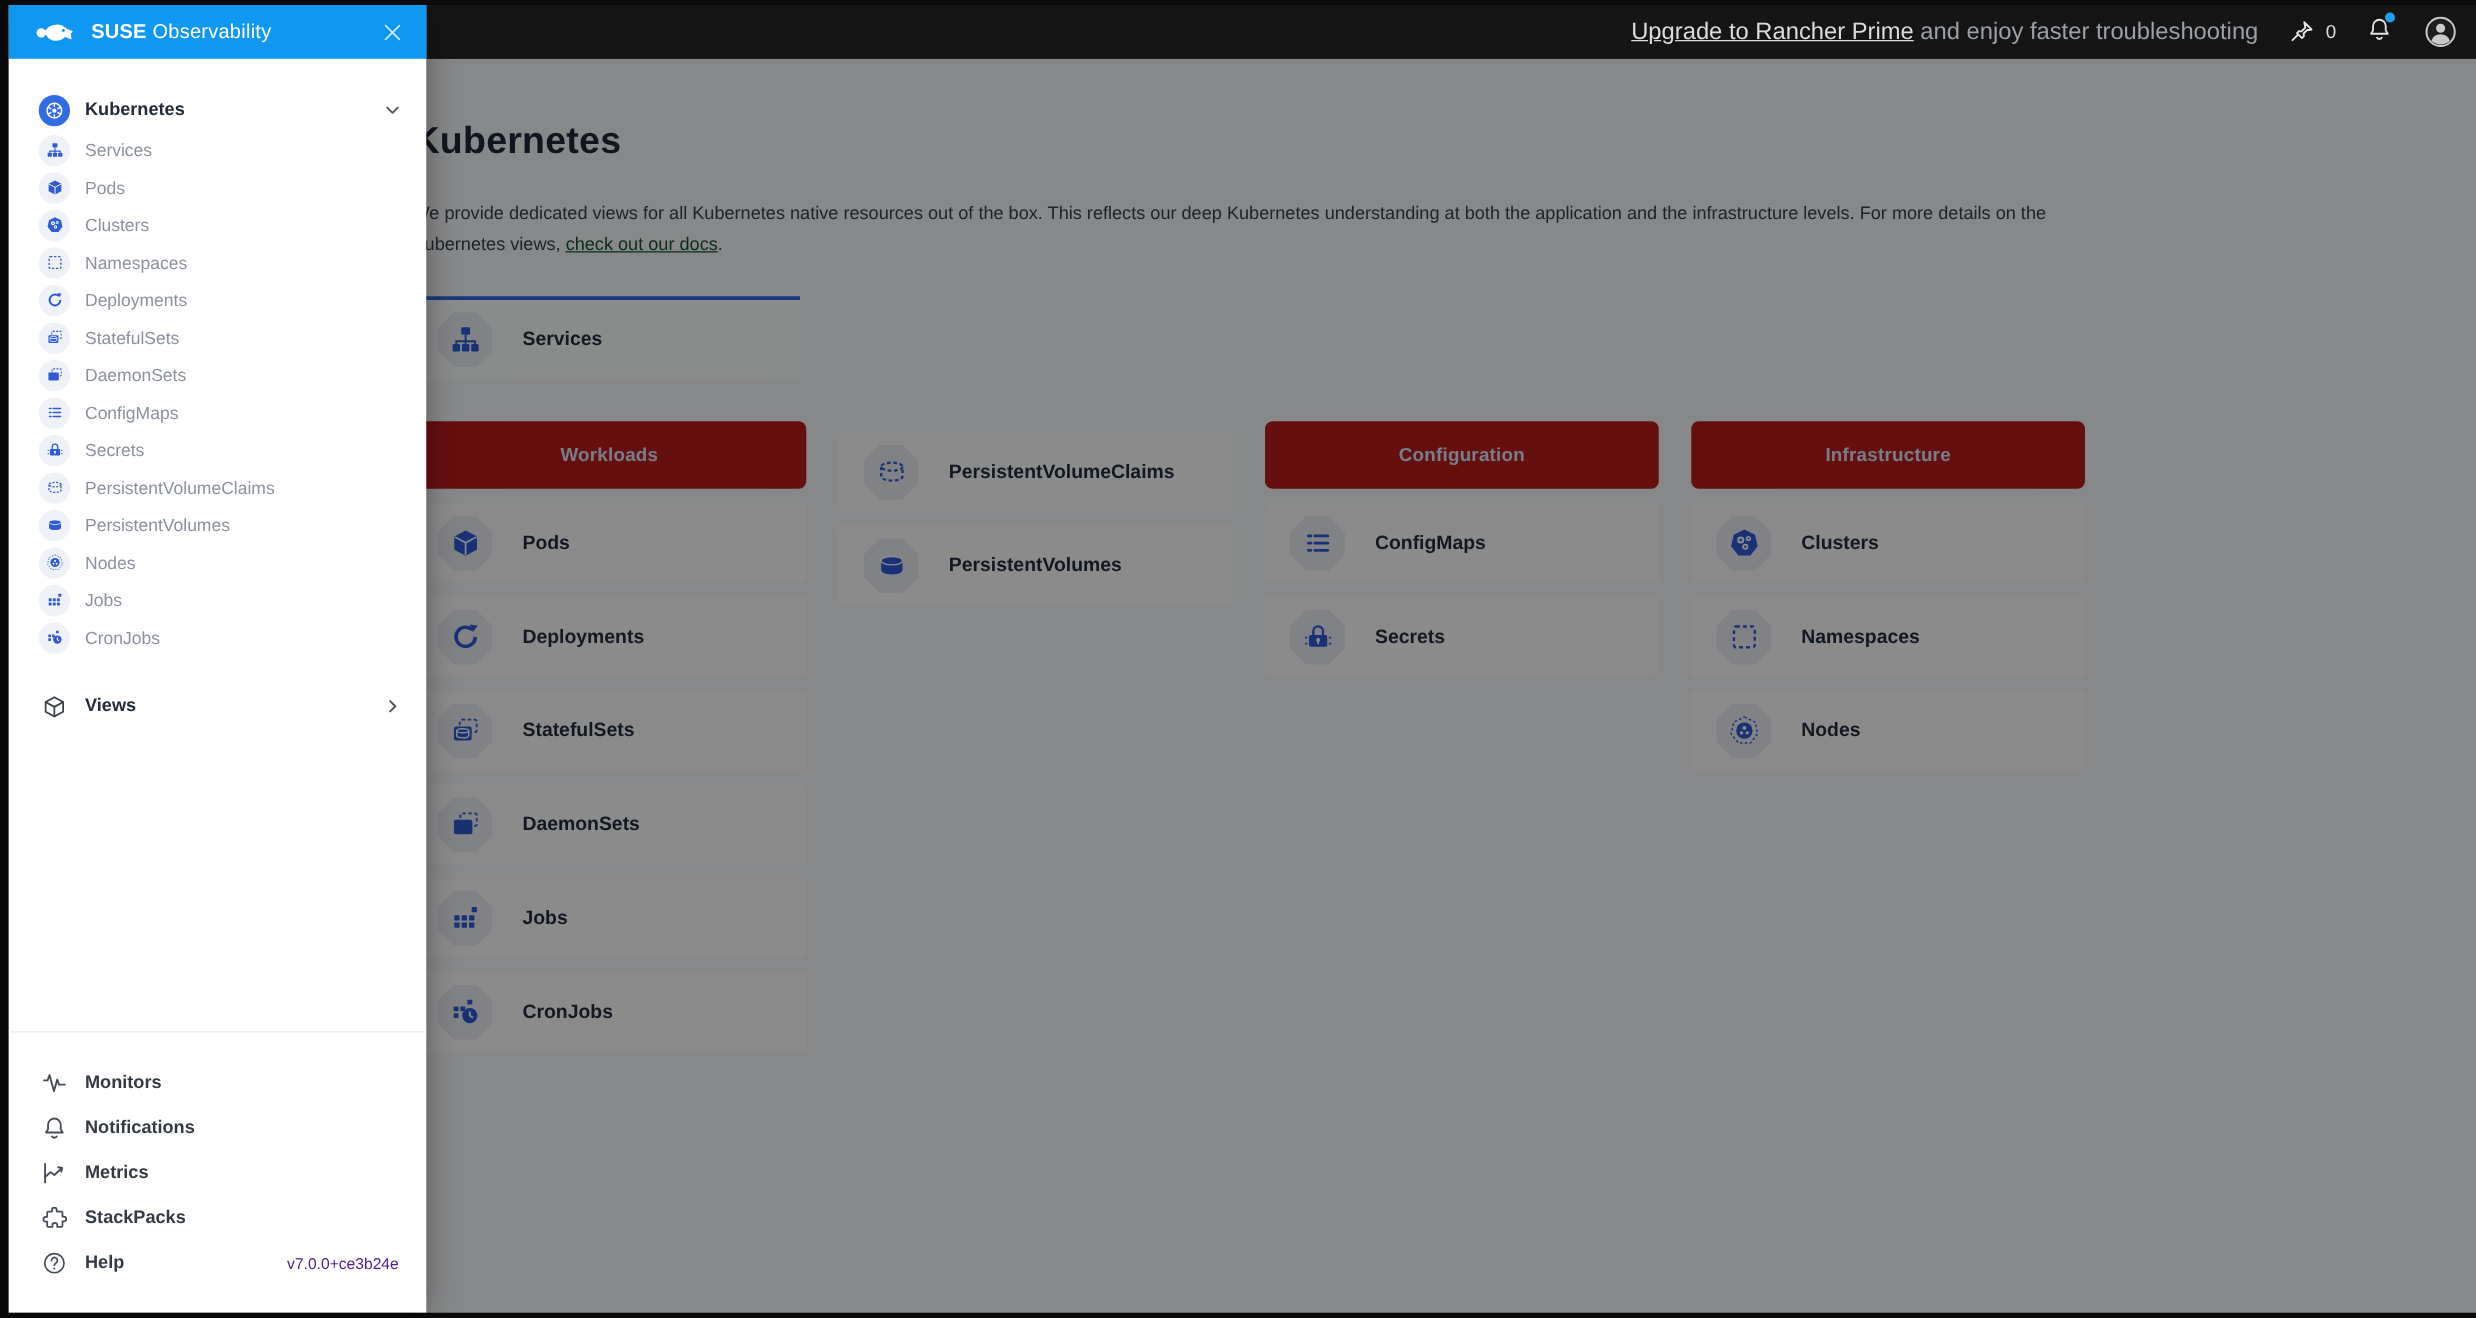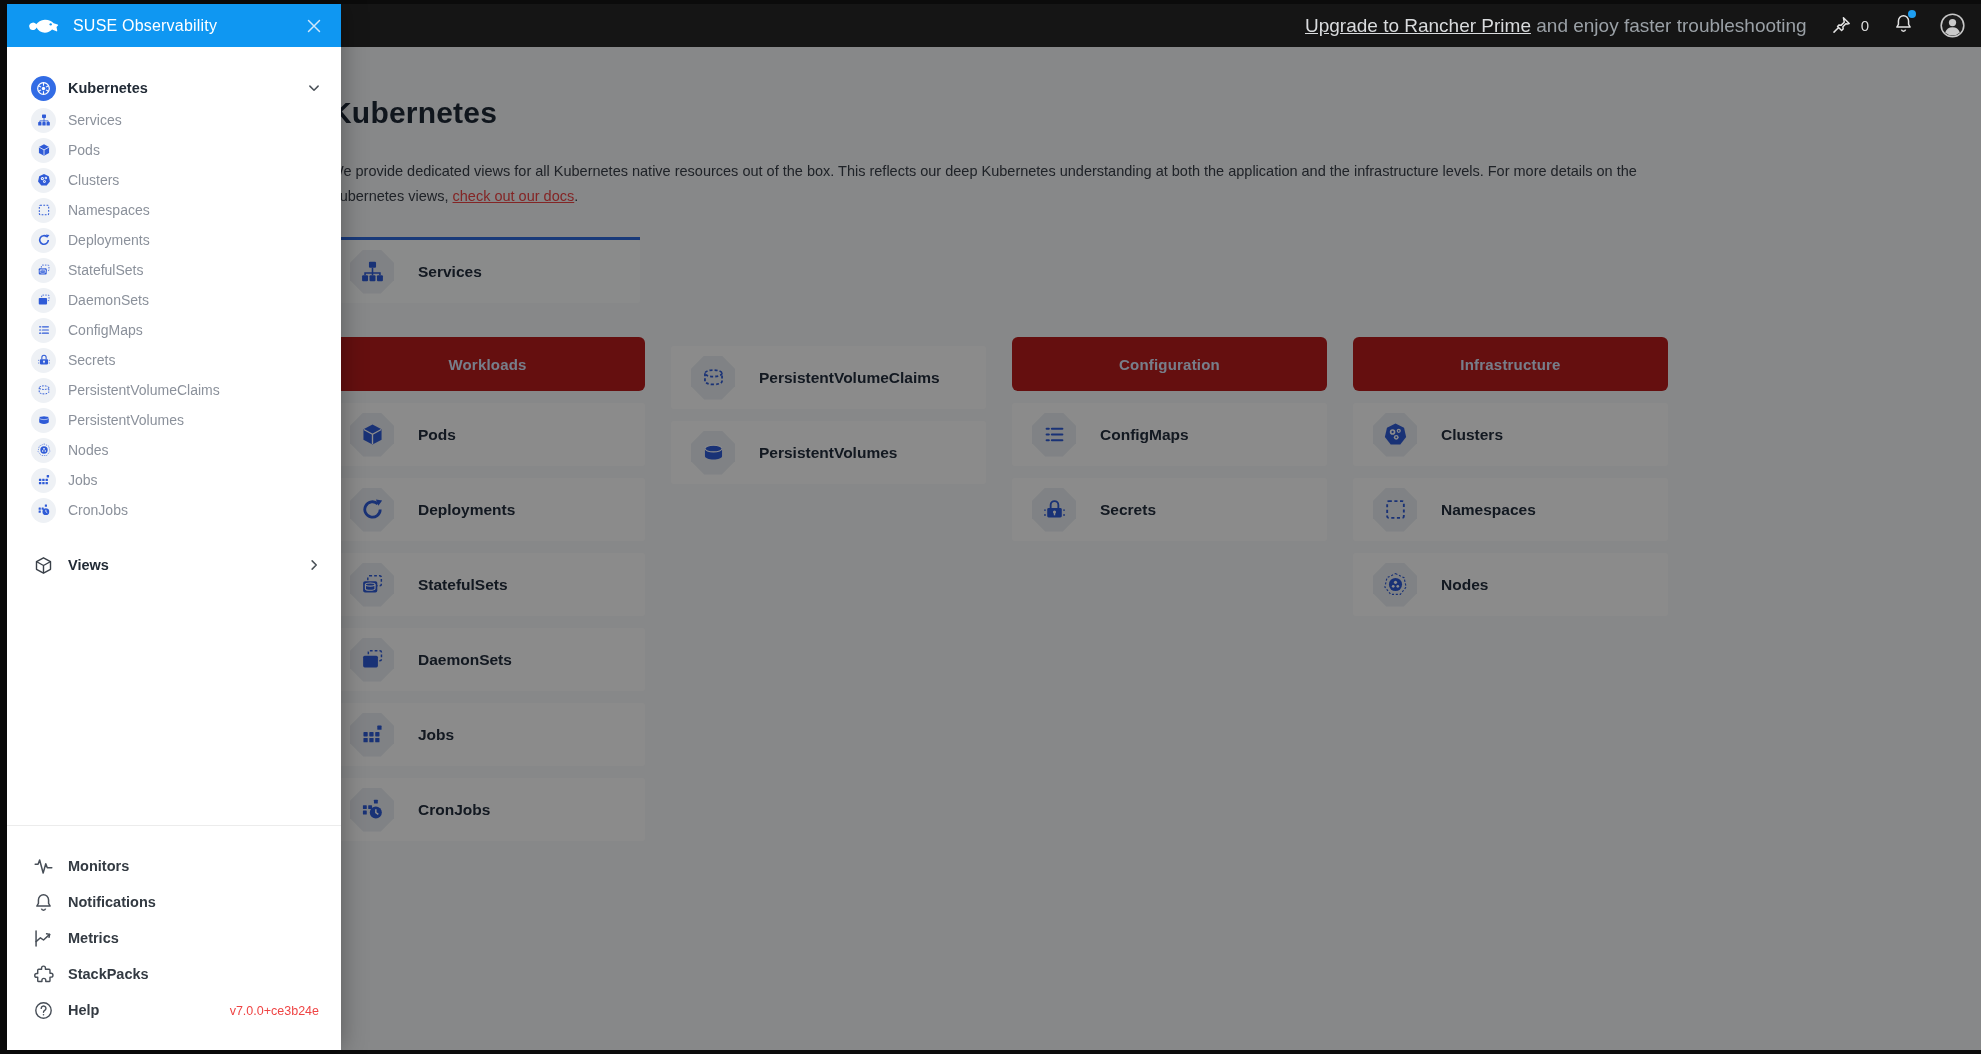--- a/index.html
+++ b/index.html
@@ -19,21 +19,21 @@
   .bell-wrap { position:relative; cursor:pointer; }
   .bell-dot { position:absolute; right:-2px; top:-3px; width:8px; height:8px; border-radius:50%; background:#1e9ff2; }
   .avatar { width:29px; height:29px; cursor:pointer; }
   .avatar svg { width:100%; height:100%; }
 
   
   .main { position:fixed; left:7px; top:47px; right:0; bottom:4px; background:#f6f7f9; z-index:10;
           padding:49px 0 0 323px; }
   .page-title { font-size:30px; font-weight:700; color:#1e2836; letter-spacing:.2px; }
   .page-intro { margin-top:29px; font-size:14.5px; line-height:24.5px; color:#3a4049; max-width:1352px; }
-  .docs-link { color:#ef4444; text-decoration:underline; cursor:pointer;text-align:center; }
+  .docs-link { color:#14532d; text-decoration:underline; cursor:pointer;text-align:center; }
 
   .services-col { margin-top:29px; width:310px; }
   .col-topline { height:3px; background:#2f6bdf; }
 
   .grid { margin-top:34px; display:flex; gap:26px; }
   .col { width:315px; }
   .col-header { height:54px; border-radius:6px; background:#b91c1c; color:#d9e5fb;
                 display:flex; align-items:center; justify-content:center;
                 font-size:15px; font-weight:600; letter-spacing:.2px; }
   .res-card { margin-top:12px; height:63px; background:#fdfdfe; border-radius:3px;
@@ -49,21 +49,21 @@
   
   .scrim { position:fixed; left:7px; top:47px; right:0; bottom:4px; background:rgba(0,0,0,.45); z-index:20; }
 
   
   .drawer { position:fixed; left:7px; top:4px; bottom:4px; width:334px; background:#ffffff; z-index:100;
             display:flex; flex-direction:column; box-shadow:0 0 24px rgba(0,0,0,.35); }
   .drawer-header { height:43px; flex:0 0 43px; background:#0f97f2; display:flex; align-items:center; padding:0 16px 0 18px; }
   .brand { display:flex; align-items:center; gap:8px; flex:1; }
   .suse-logo { width:40px; height:24px; }
   .brand-text { font-size:16px; color:#ffffff; letter-spacing:.2px; }
-  .brand-bold { font-weight:400; }
+  .brand-bold { font-weight:700; }
   .drawer-close { width:22px; height:22px; color:#cfe7fb; cursor:pointer; }
   .drawer-close svg { width:100%; height:100%; }
 
   .drawer-scroll { flex:1 1 auto; padding-top:24px; overflow:hidden; }
   .nav-row { height:34px; display:flex; align-items:center; padding:0 18px 0 24px; cursor:pointer; }
   .nav-row-bold .nav-label { font-size:14.5px; font-weight:700; color:#222b36; }
   .nav-label { margin-left:12px; flex:1; }
   .section-icon { width:25px; height:25px; display:flex; align-items:center; justify-content:center; color:#3a4049; }
   .section-icon svg { width:21px; height:21px; }
   .chip-k8s { width:25px; height:25px; border-radius:50%; background:#326ce5; color:#ffffff;
@@ -78,21 +78,21 @@
   .chip-light svg { width:14px; height:14px; }
   .nav-item-label { margin-left:12px; font-size:14px; color:#8b919b; }
   .views-row { margin-top:23px; }
 
   .drawer-divider { height:1px; background:#ececec; margin:0; flex:0 0 1px; }
   .drawer-bottom { flex:0 0 auto; position:relative; padding:22px 0 22px 0; }
   .bnav-item { height:36px; display:flex; align-items:center; padding:0 18px 0 26px; cursor:pointer; }
   .bicon { width:21px; height:21px; flex:0 0 21px; color:#474e57; display:flex; align-items:center; justify-content:center; }
   .bicon svg { width:21px; height:21px; }
   .bnav-label { margin-left:14px; font-size:14.5px; font-weight:600; color:#333a42; }
-  .version { position:absolute; right:22px; bottom:32px; font-size:12.5px; color:#ef4444;margin-left:22px; }
+  .version { position:absolute; right:22px; bottom:32px; font-size:12.5px; color:#4c1d95;margin-left:22px; }
 </style>
 </head>
 <body>
 
 <header class="topbar">
   <div class="topbar-right">
     <span class="upgrade-text"><a class="upgrade-link">Upgrade to Rancher Prime</a><span> and enjoy faster troubleshooting</span></span>
     <span class="pin-group">
       <span class="tb-icon">
           <svg viewBox="0 0 24 24" fill="none" stroke="currentColor" stroke-width="1.7" stroke-linecap="round" stroke-linejoin="round">

